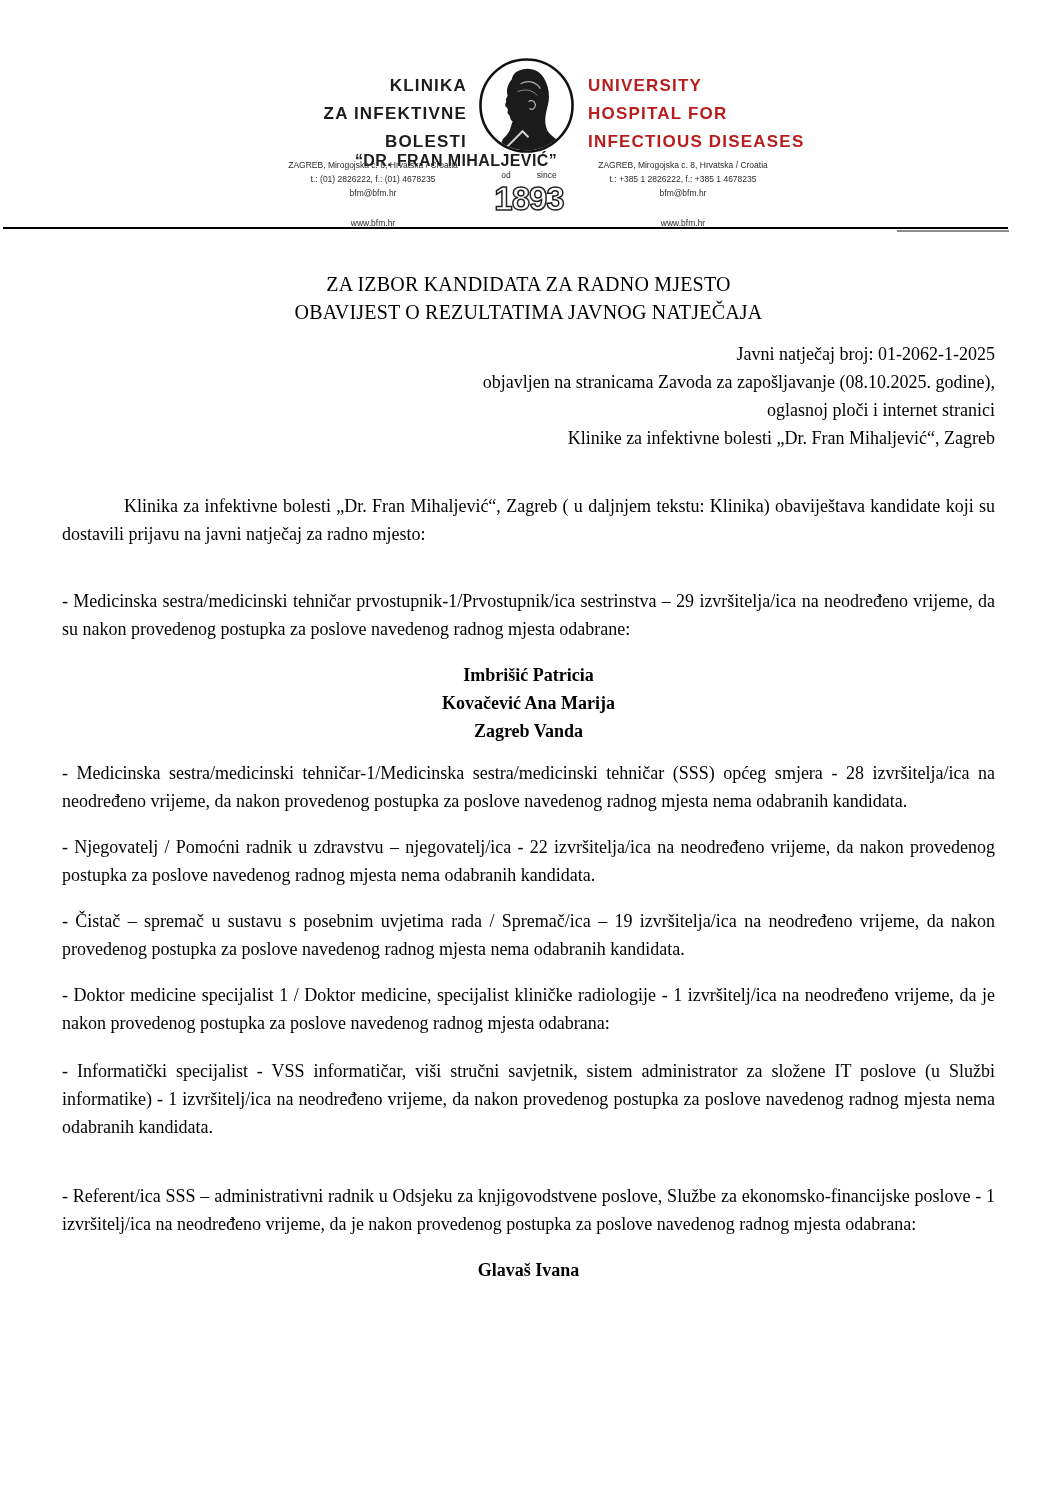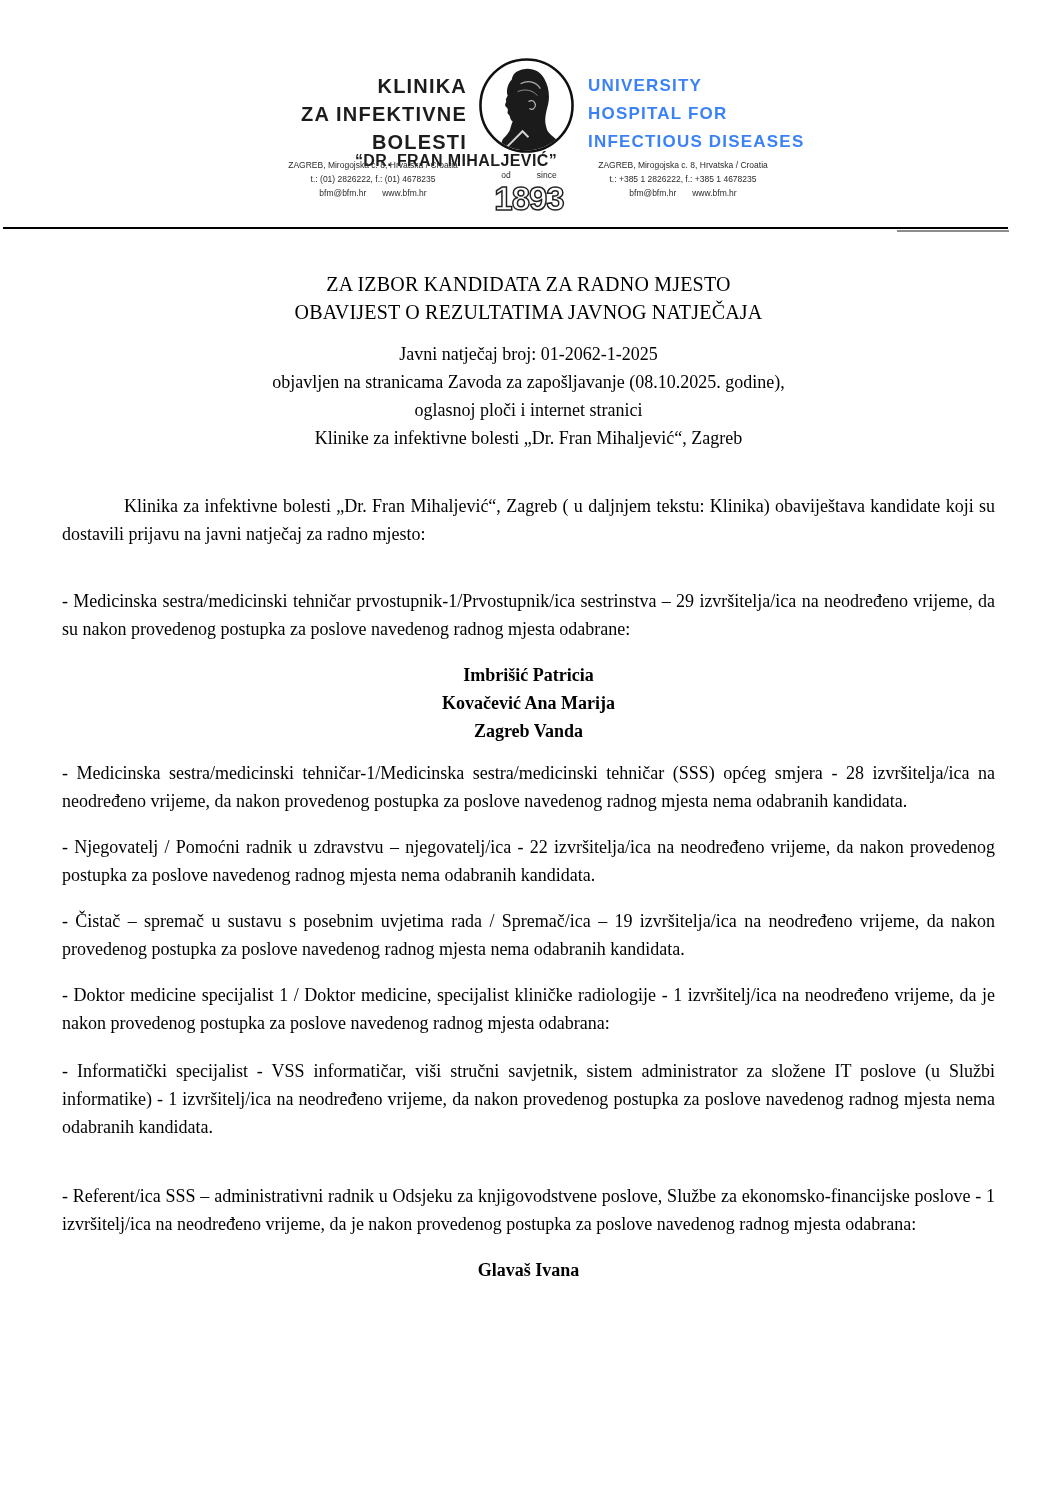--- a/index.html
+++ b/index.html
@@ -9,65 +9,65 @@
     font-family:"Liberation Serif", serif;
     overflow:hidden;
   }
 
   
   .header { position:absolute; top:0; left:0; width:1058px; height:230px; }
 
   .brand-left {
     position:absolute; top:72px; right:591px; text-align:right;
     font-family:"Liberation Sans", sans-serif; font-weight:700;
-    font-size:20px; line-height:28px; letter-spacing:1.2px; color:#1c1c1c;
+    font-size:17px; line-height:28px; letter-spacing:1.2px; color:#1c1c1c;
     white-space:nowrap;
   }
   .brand-right {
     position:absolute; top:72px; left:588px; text-align:left;
     font-family:"Liberation Sans", sans-serif; font-weight:700;
-    font-size:17px; line-height:28px; letter-spacing:1.2px; color:#3b82f6;
+    font-size:17px; line-height:28px; letter-spacing:1.2px; color:#b91c1c;
     white-space:nowrap;
   }
 
   .logo-circle { position:absolute; top:56px; left:476px; width:101px; height:99px; }
 
   .founder-name {
     position:absolute; top:152px; left:0; width:912px; text-align:center;
     font-family:"Liberation Sans", sans-serif; font-weight:700;
     font-size:16px; letter-spacing:0.4px; color:#1c1c1c; white-space:nowrap;
   }
 
   .contact {
     position:absolute; top:158px; width:210px; text-align:center;
     font-family:"Liberation Sans", sans-serif; font-size:8.5px;
     line-height:14px; color:#2a2a2a;
   }
   .contact-left  { left:268px; }
   .contact-right { left:578px; }
-  .contact .web-row { display:flex; justify-content:center; gap:16px; }
+  .contact .web-row { display:flex; justify-content:center; gap:16px;flex-direction:column; }
 
   .est-block {
     position:absolute; top:170px; left:0; width:1058px;
     display:flex; flex-direction:column; align-items:center;
     font-family:"Liberation Sans", sans-serif; color:#2a2a2a;
   }
   .od-since { display:flex; gap:26px; font-size:8.5px; line-height:10px; }
   .year-svg { margin-top:0px; display:block; }
 
   .rule  { position:absolute; top:227px; left:3px;  width:1005px; height:2px; background:#000; }
   .rule2 { position:absolute; top:230px; left:897px; width:112px; height:2px; background:#000; opacity:.45; }
 
   
   .doc {
     position:absolute; top:260px; left:62px; width:933px;
     font-size:18px; line-height:28px; padding-top:10px;
   }
   .doc-title { text-align:center; font-size:20px; letter-spacing:0.2px; margin:0; }
-  .notice-info { text-align:center; margin-top:14px; }
+  .notice-info { text-align:right; margin-top:14px; }
   .intro { margin-top:40px; text-align:justify; text-indent:62px; }
   .pos   { text-align:justify; }
   .pos-1 { margin-top:39px; }
   .pos-2 { margin-top:14px; }
   .pos-3 { margin-top:10px; }
   .pos-4 { margin-top:18px; }
   .pos-5 { margin-top:15px; }
   .pos-6 { margin-top:20px; }
   .pos-7 { margin-top:41px; }
   .names { text-align:center; font-weight:bold; }

